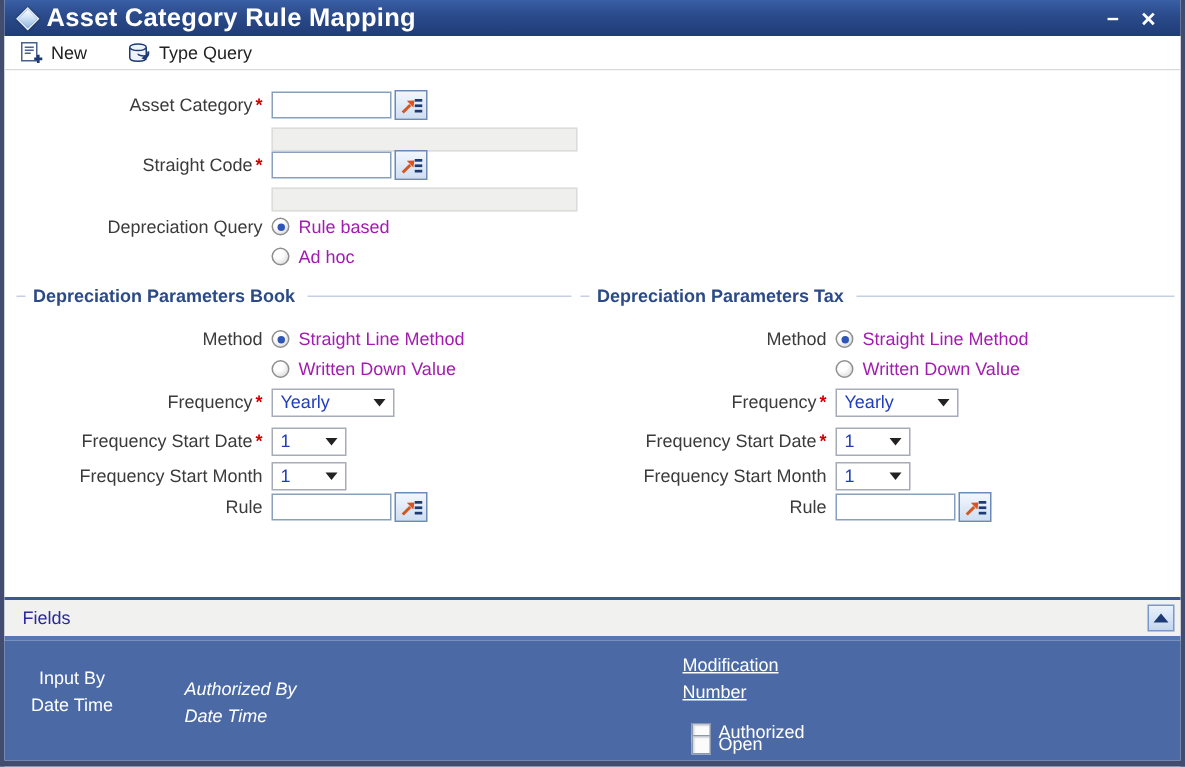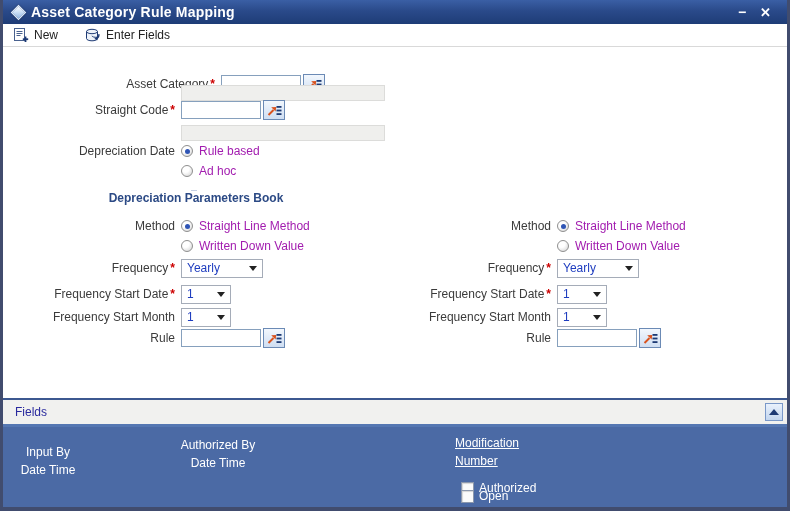--- a/index.html
+++ b/index.html
@@ -19,21 +19,21 @@
   .titlebar{
     height:24px; display:flex; align-items:center; padding:0 8px;
     background:linear-gradient(to bottom, var(--titlebar-top) 0%, #2a4a8a 45%, var(--titlebar-bottom) 100%);
     color:#fff;
   }
   .diamond{
     width:11px; height:11px; margin:0 7px 0 2px; flex:0 0 auto;
     background:linear-gradient(135deg,#ffffff 0%,#cfe2f6 45%,#8fb4e0 100%);
     transform:rotate(45deg); border:1px solid #e6f0fb; box-shadow:0 0 2px rgba(0,0,0,.4);
   }
-  .title{font-weight:bold; font-size:14px; flex:1 1 auto; letter-spacing:.2px;}
+  .title{font-weight:bold; font-size:17px; flex:1 1 auto; letter-spacing:.2px;}
   .win-btns{display:flex; align-items:center; gap:14px; padding-right:8px;}
   .win-btn{cursor:default; font-weight:bold; color:#fff; line-height:1;}
   .win-btn.min{font-size:14px;}
   .win-btn.close{font-size:13px;}
   
   .toolbar{
     height:23px; background:#fff; display:flex; align-items:center; gap:26px;
     padding:0 10px; border-bottom:1px solid #d9d9d9;
   }
   .tool-btn{display:flex; align-items:center; gap:5px; color:#222; cursor:default;}
@@ -73,21 +73,21 @@
   .fields-link{color:var(--fields-text); flex:1 1 auto; cursor:default;}
   .scroll-up{
     width:18px; height:18px; border:1px solid #7a98c8; background:linear-gradient(to bottom,#e9f1fc,#c3d6ef);
     display:flex; align-items:center; justify-content:center;
   }
   .scroll-up .tri{width:0; height:0; border-left:5px solid transparent; border-right:5px solid transparent; border-bottom:6px solid #1d3a74;}
   
   .footer{position:relative; height:80px; background:var(--footer-bg); color:#fff;}
   .fcol{position:absolute; line-height:18px;}
   .f1{top:16px; left:0; width:90px; text-align:center;}
-  .f2{top:9px; left:120px; width:190px; text-align:center;}
+  .f2{top:23px; left:120px; width:190px; text-align:left;font-style:italic;}
   .f3{top:7px; left:452px; width:96px; text-align:left;text-decoration:underline;}
   .cbrow{position:absolute; left:458px; display:flex; align-items:center; gap:5px; height:14px;}
   .cb1{top:54px;} .cb2{top:62px;}
   .checkbox{
     width:13px; height:13px; background:#fbfbfb; border:1px solid #8c98ad; flex:0 0 auto;
     box-shadow:inset 1px 1px 1px rgba(0,0,0,.15);
   }
 </style>
 </head>
 <body>
@@ -116,27 +116,27 @@
       <span>New</span>
     </div>
     <div class="tool-btn">
       <svg width="17" height="16" viewBox="0 0 17 16">
         <path d="M2.5 4.5 v7 c0 1.4 2.6 2.3 5.5 2.3 s5.5 -.9 5.5 -2.3 v-7" fill="#eef3fa" stroke="#1d3a74"></path>
         <ellipse cx="8" cy="4.5" rx="5.5" ry="2.2" fill="#eef3fa" stroke="#1d3a74"></ellipse>
         <path d="M8 8.8 c0 1 2.4 1.8 5.5 1.4" fill="none" stroke="#1d3a74"></path>
         <path d="M14.8 7.2 a4.2 4.2 0 0 1 -2.6 4.6" fill="none" stroke="#1d3a74" stroke-width="1.4"></path>
         <polygon points="10.6,12.6 14.2,12.6 12,9.8" fill="#1d3a74" transform="rotate(18 12.2 11.5)"></polygon>
       </svg>
-      <span>Enter Fields</span>
+      <span>Type Query</span>
     </div>
   </div>
 
   <div class="content">
 
-    <div class="row" style="top:27px; left:0;margin-left:40px;">
+    <div class="row" style="top:13px; left:0;">
       <span class="lbl"><span>Asset Category</span><span class="req">*</span></span>
       <input class="txt" value="" style="">
       <span class="lov">
         <svg width="16" height="13" viewBox="0 0 16 13">
           <line x1="2.5" y1="11" x2="7.5" y2="6" stroke="#d9531e" stroke-width="2"></line>
           <polygon points="5.2,3.2 10.3,3 9.6,7.6" fill="#d9531e"></polygon>
           <rect x="10.5" y="2" width="5" height="1.8" fill="#1d3a74"></rect>
           <rect x="10.5" y="5.6" width="5" height="1.8" fill="#1d3a74"></rect>
           <rect x="10.5" y="9.2" width="5" height="1.8" fill="#1d3a74"></rect>
         </svg>
@@ -159,33 +159,38 @@
           <rect x="10.5" y="9.2" width="5" height="1.8" fill="#1d3a74"></rect>
         </svg>
       </span>
     </div>
     <div class="row" style="top:76px; left:0;">
       <span class="lbl"></span>
       <input class="desc" readonly="" value="" style="">
     </div>
 
     <div class="row" style="top:95px; left:0; height:18px;">
-      <span class="lbl">Depreciation Date</span>
+      <span class="lbl">Depreciation Query</span>
       <span class="radio on"></span>
       <span class="radio-lbl">Rule based</span>
     </div>
     <div class="row" style="top:115px; left:0; height:18px;text-align:center;">
       <span class="lbl"></span>
       <span class="radio"></span>
       <span class="radio-lbl">Ad hoc</span>
     </div>
 
-    <div class="sec-h" style="left:8px; width:370px;flex-direction:column;">
+    <div class="sec-h" style="left:8px; width:370px;">
       <span class="dash"></span>
       <span>Depreciation Parameters Book</span>
+      <span class="line"></span>
+    </div>
+    <div class="sec-h" style="left:384px; width:396px;">
+      <span class="dash"></span>
+      <span>Depreciation Parameters Tax</span>
       <span class="line"></span>
     </div>
 
     <div class="row" style="top:170px; left:0; height:18px;">
       <span class="lbl">Method</span>
       <span class="radio on"></span>
       <span class="radio-lbl">Straight Line Method</span>
     </div>
     <div class="row" style="top:190px; left:0; height:18px;">
       <span class="lbl"></span>

